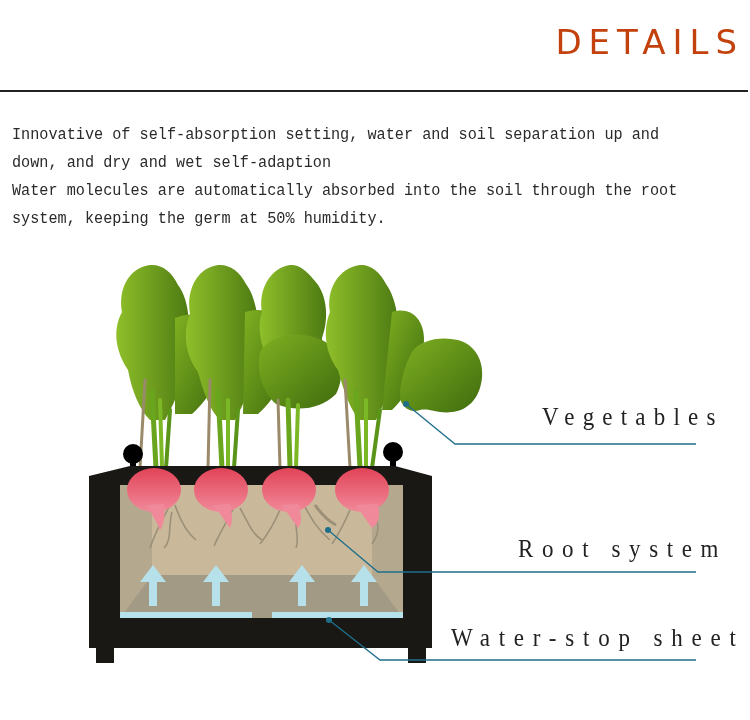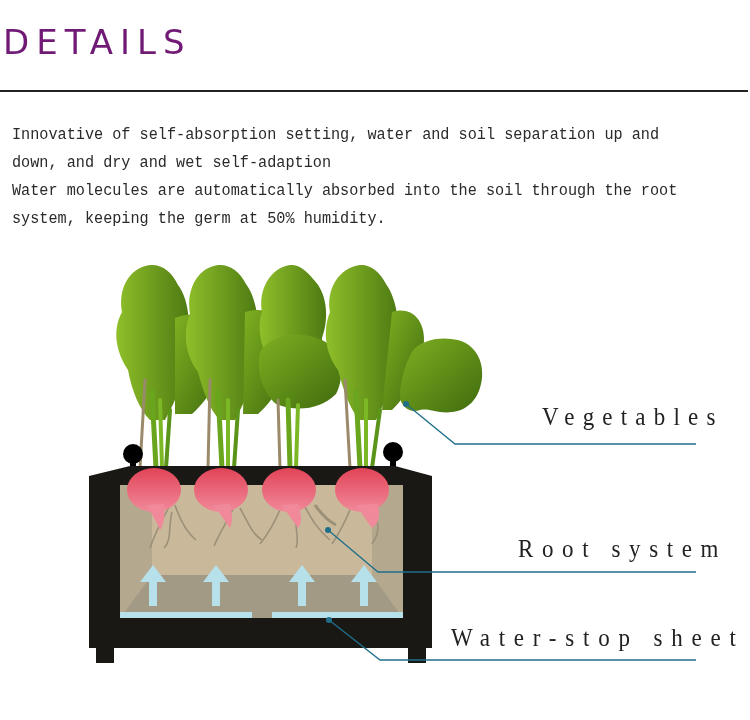--- a/index.html
+++ b/index.html
@@ -1,23 +1,23 @@
 <!DOCTYPE html>
 <html><head>
 <meta charset="utf-8">
 <style>
   * { margin: 0; padding: 0; box-sizing: border-box; }
   html, body { width: 750px; height: 720px; background: #ffffff; overflow: hidden; }
   body { position: relative; font-family: "Liberation Serif", serif; color: #222; }
 
   .title {
-    position: absolute; left: 3px; top: 22px; width: 730px;
-    text-align: left;
+    position: absolute; left: 14px; top: 22px; width: 730px;
+    text-align: right;
     font-family: "DejaVu Sans", sans-serif;
-    font-size: 34px; letter-spacing: 7px; color: #701a75; font-weight: 400;
+    font-size: 34px; letter-spacing: 7px; color: #c2410c; font-weight: 400;
   }
   .rule { position: absolute; left: 0; top: 90px; width: 748px; height: 2px; background: #222; }
 
   .desc {
     position: absolute; left: 12px; top: 121px; width: 736px;
     font-family: "Liberation Mono", monospace;
     font-size: 15.2px; line-height: 25px; color: #2a2a2a;
     transform: scaleY(1.12); transform-origin: top left;
   }
   .desc p { white-space: nowrap; }

